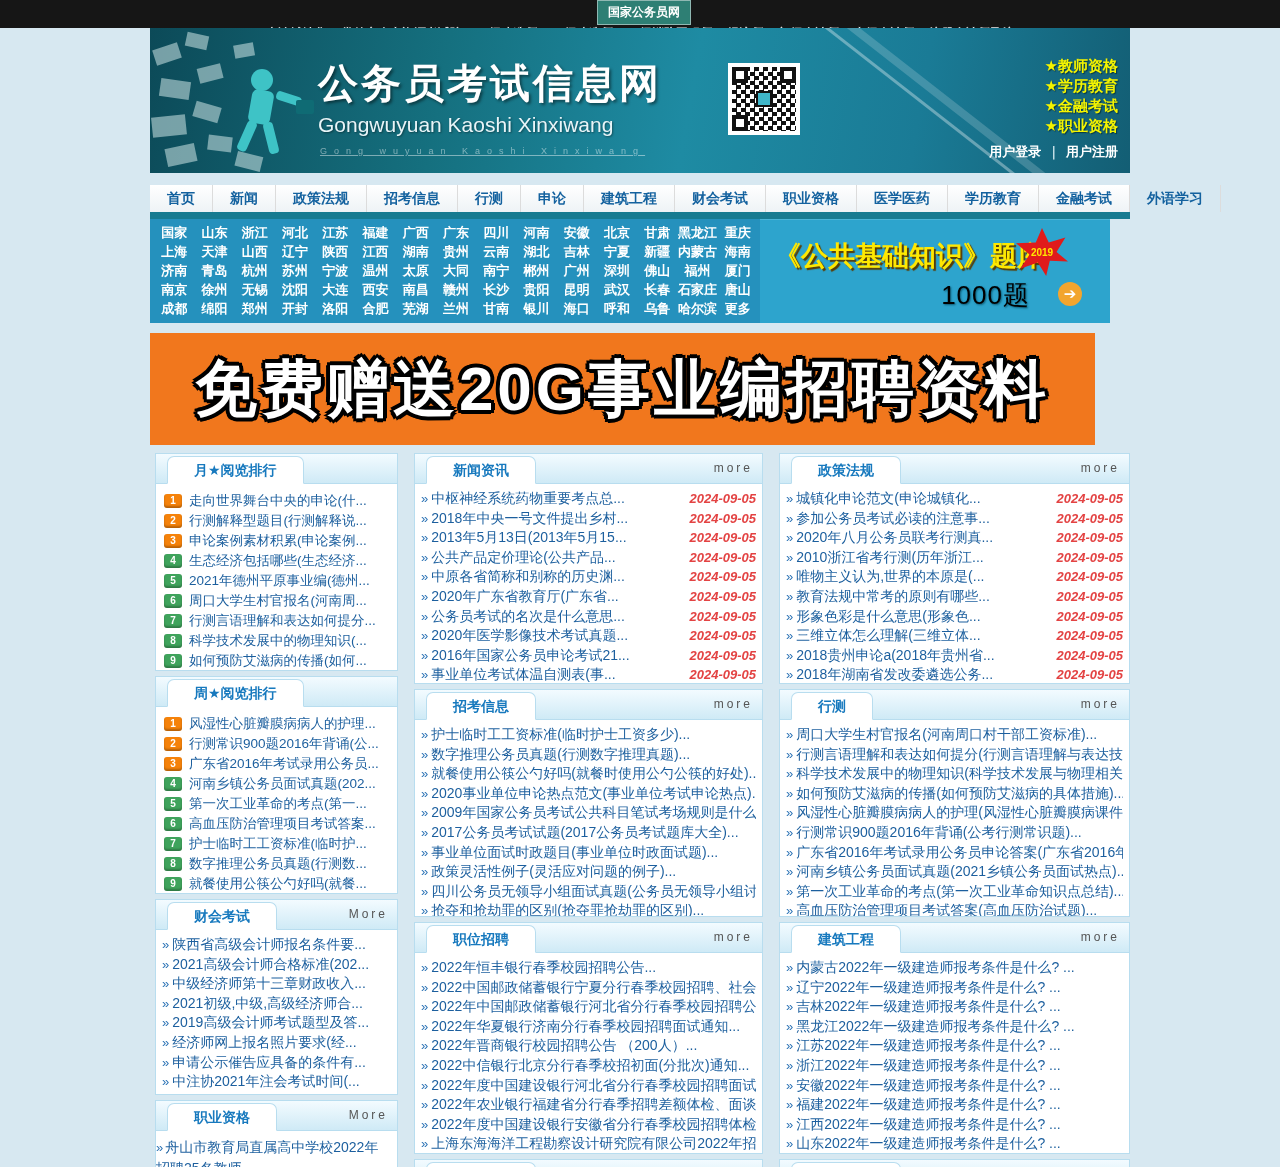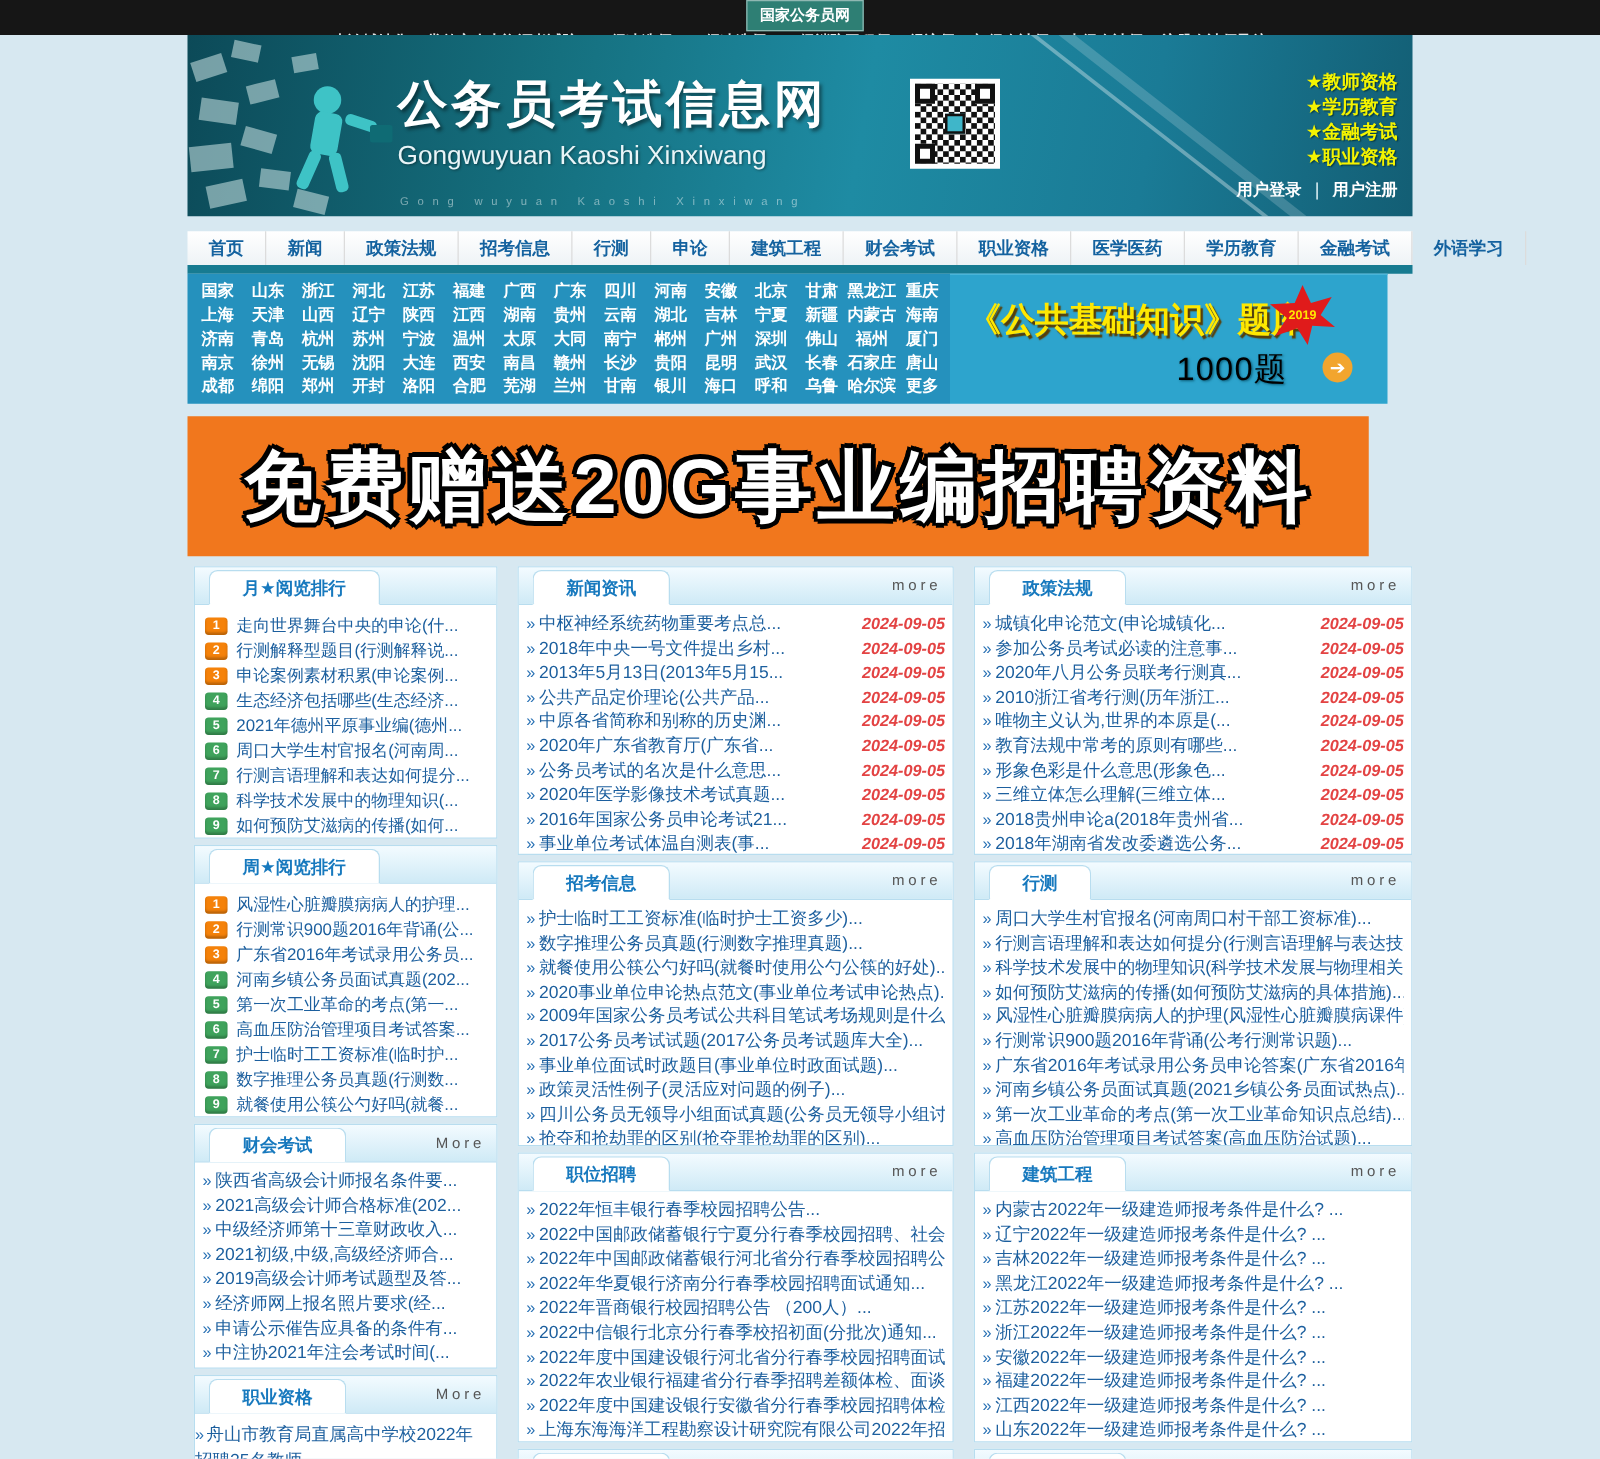--- a/index.html
+++ b/index.html
@@ -16,21 +16,21 @@
   .toplinks i{color:#777;font-style:normal;}
 
   
   .header{height:145px;position:relative;overflow:hidden;
     background:linear-gradient(100deg,#0c4a58 0%,#15707f 30%,#1e8ba3 55%,#1a7b96 78%,#135e74 100%);}
   .hdr-streak{position:absolute;width:420px;height:3px;background:rgba(255,255,255,.35);transform:rotate(38deg);}
   .s1{right:40px;top:40px;} .s2{right:-60px;top:95px;height:8px;background:rgba(255,255,255,.18);}
   .hdr-title{position:absolute;left:168px;top:28px;color:#fff;}
   .hdr-title h1{font-size:40px;letter-spacing:3px;text-shadow:2px 2px 3px rgba(0,0,0,.45);}
   .hdr-title .sub{font-size:21px;color:#e9f5f8;margin-top:2px;text-shadow:1px 1px 2px rgba(0,0,0,.4);}
-  .hdr-water{position:absolute;left:170px;top:128px;color:rgba(255,255,255,.45);font-size:9px;letter-spacing:7px;white-space:nowrap;}
+  .hdr-water{position:absolute;left:170px;top:118px;color:rgba(255,255,255,.45);font-size:9px;letter-spacing:7px;white-space:nowrap;text-decoration:underline;}
   .qr{position:absolute;left:578px;top:35px;width:72px;height:72px;background:#fff;padding:4px;}
   .qr .pix{width:100%;height:100%;position:relative;
     background:conic-gradient(#111 90deg,#fff 90deg 180deg,#111 180deg 270deg,#fff 270deg) 0 0/9px 9px;}
   .qr .fp{position:absolute;width:16px;height:16px;border:4px solid #111;background:#fff;}
   .fp.tl{left:0;top:0;} .fp.tr{right:0;top:0;} .fp.bl{left:0;bottom:0;}
   .qr .ctr{position:absolute;left:24px;top:24px;width:16px;height:16px;background:#3fb6c9;border:2px solid #111;}
   .quick{position:absolute;right:12px;top:28px;text-align:right;}
   .quick div{color:#f4f400;font-size:15px;font-weight:bold;line-height:20px;text-shadow:1px 1px 1px #073742;cursor:pointer;}
   .userrow{position:absolute;right:12px;top:115px;color:#fff;font-size:13px;font-weight:bold;}
   .userrow span{cursor:pointer;}

